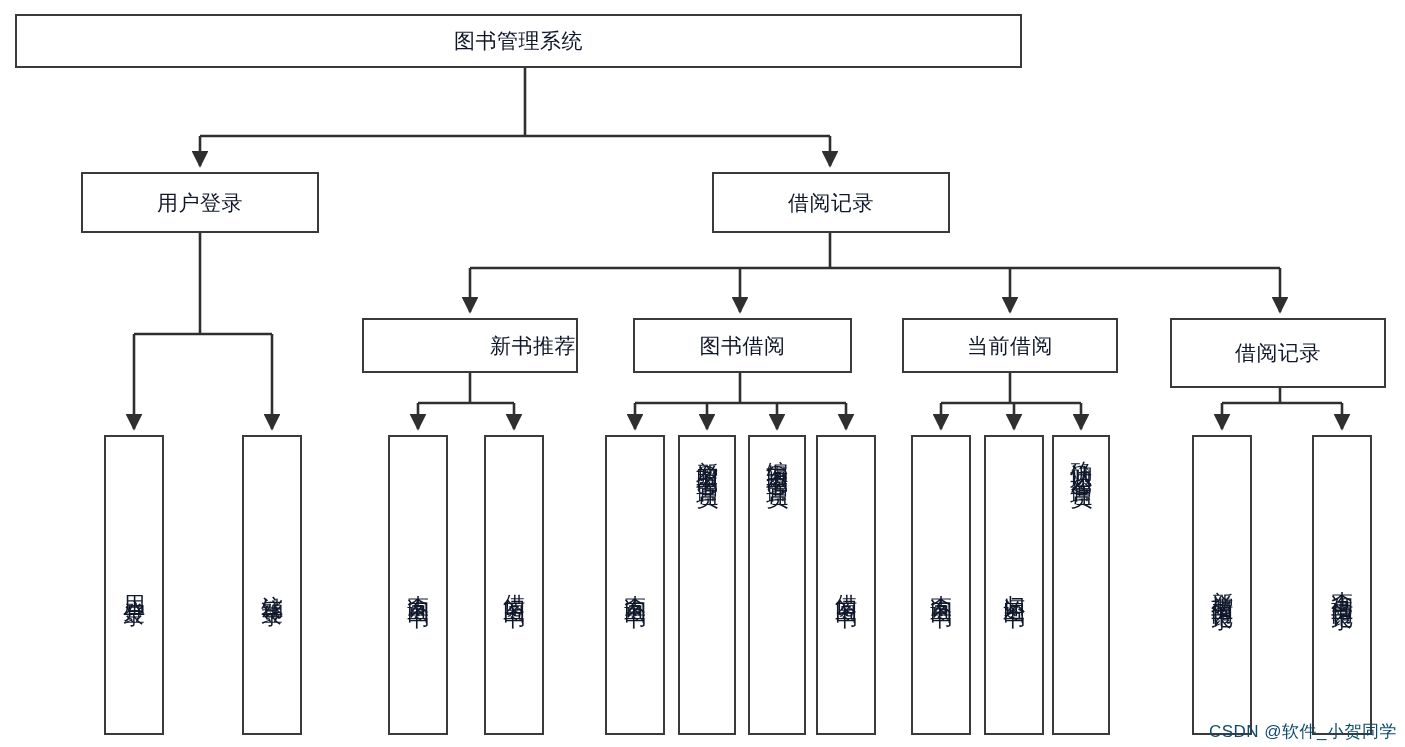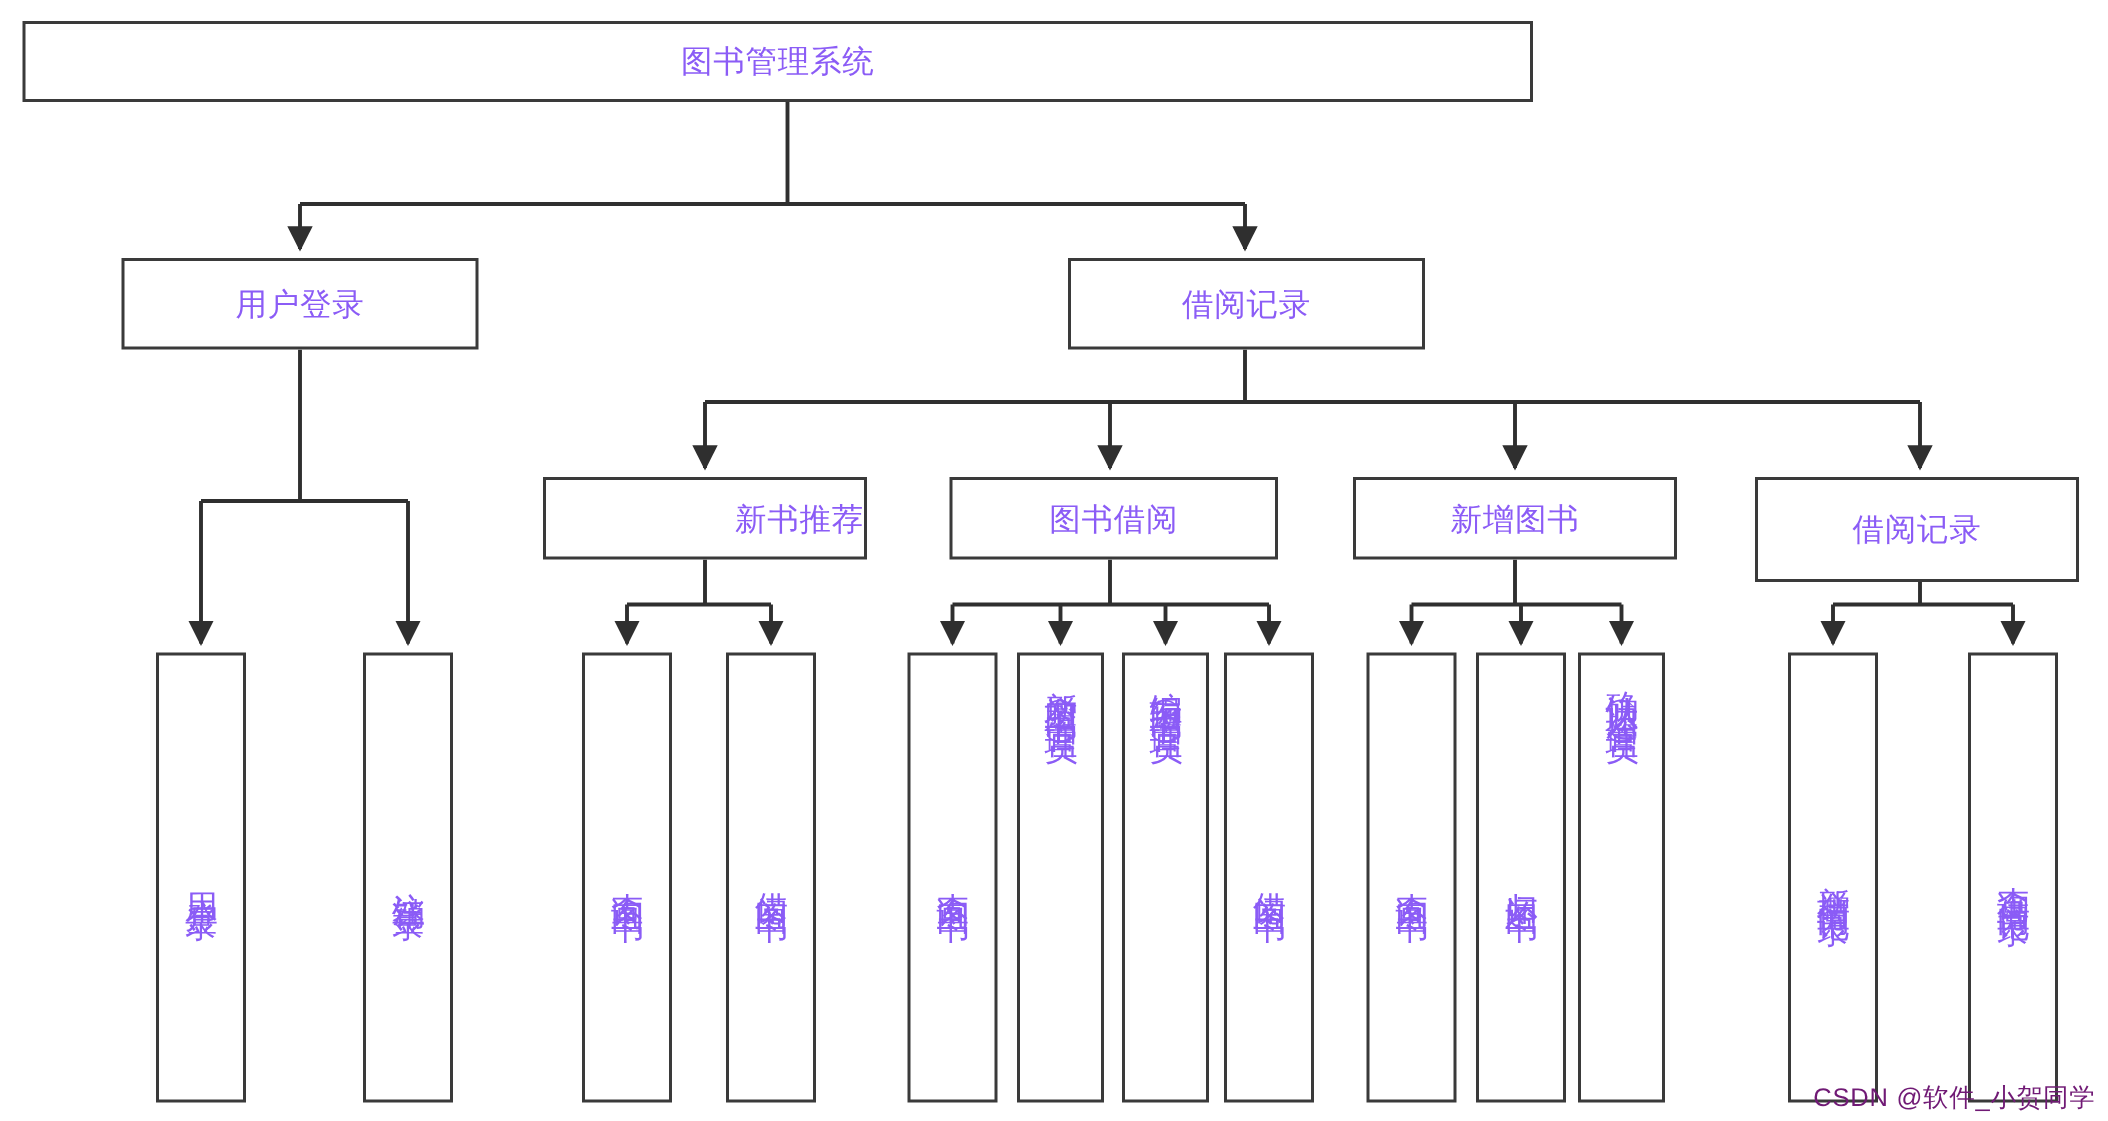--- a/index.html
+++ b/index.html
@@ -28,21 +28,21 @@
     pointer-events: none;
   }
   .node {
     position: absolute;
     box-sizing: border-box;
     background: #ffffff;
     border: 2px solid #3a3a3a;
     display: flex;
     align-items: center;
     justify-content: center;
-    color: #8b5cf6;
+    color: #0f172a;
   }
   .node.h {
     font-size: 21px;
     letter-spacing: 0.5px;
   }
   .node.v {
     align-items: flex-start;
     justify-content: center;
     padding-top: 6px;
   }
@@ -56,21 +56,21 @@
   }
   .node.v.mid {
     align-items: center;
     padding-top: 0;
   }
   .watermark {
     position: absolute;
     right: 8px;
     bottom: 4px;
     font-size: 17px;
-    color: #701a75;
+    color: #0c4a6e;
     letter-spacing: 0.5px;
     white-space: nowrap;
   }
 </style>
 </head>
 <body>
 
 <div id="canvas">
 
   <svg id="edges" viewBox="0 0 1405 747">
@@ -134,21 +134,21 @@
     <span>借阅记录</span>
   </div>
 
   <div class="node h" style="left:362px;top:318px;width:216px;height:55px;justify-content:flex-end;">
     <span>新书推荐</span>
   </div>
   <div class="node h" style="left:633px;top:318px;width:219px;height:55px;">
     <span>图书借阅</span>
   </div>
   <div class="node h" style="left:902px;top:318px;width:216px;height:55px;">
-    <span>新增图书</span>
+    <span>当前借阅</span>
   </div>
   <div class="node h" style="left:1170px;top:318px;width:216px;height:70px;">
     <span>借阅记录</span>
   </div>
 
   <div class="node v mid" style="left:104px;top:435px;width:60px;height:300px;">
     <span class="vlabel">用户登录</span>
   </div>
   <div class="node v mid" style="left:242px;top:435px;width:60px;height:300px;">
     <span class="vlabel">注销登录</span>

